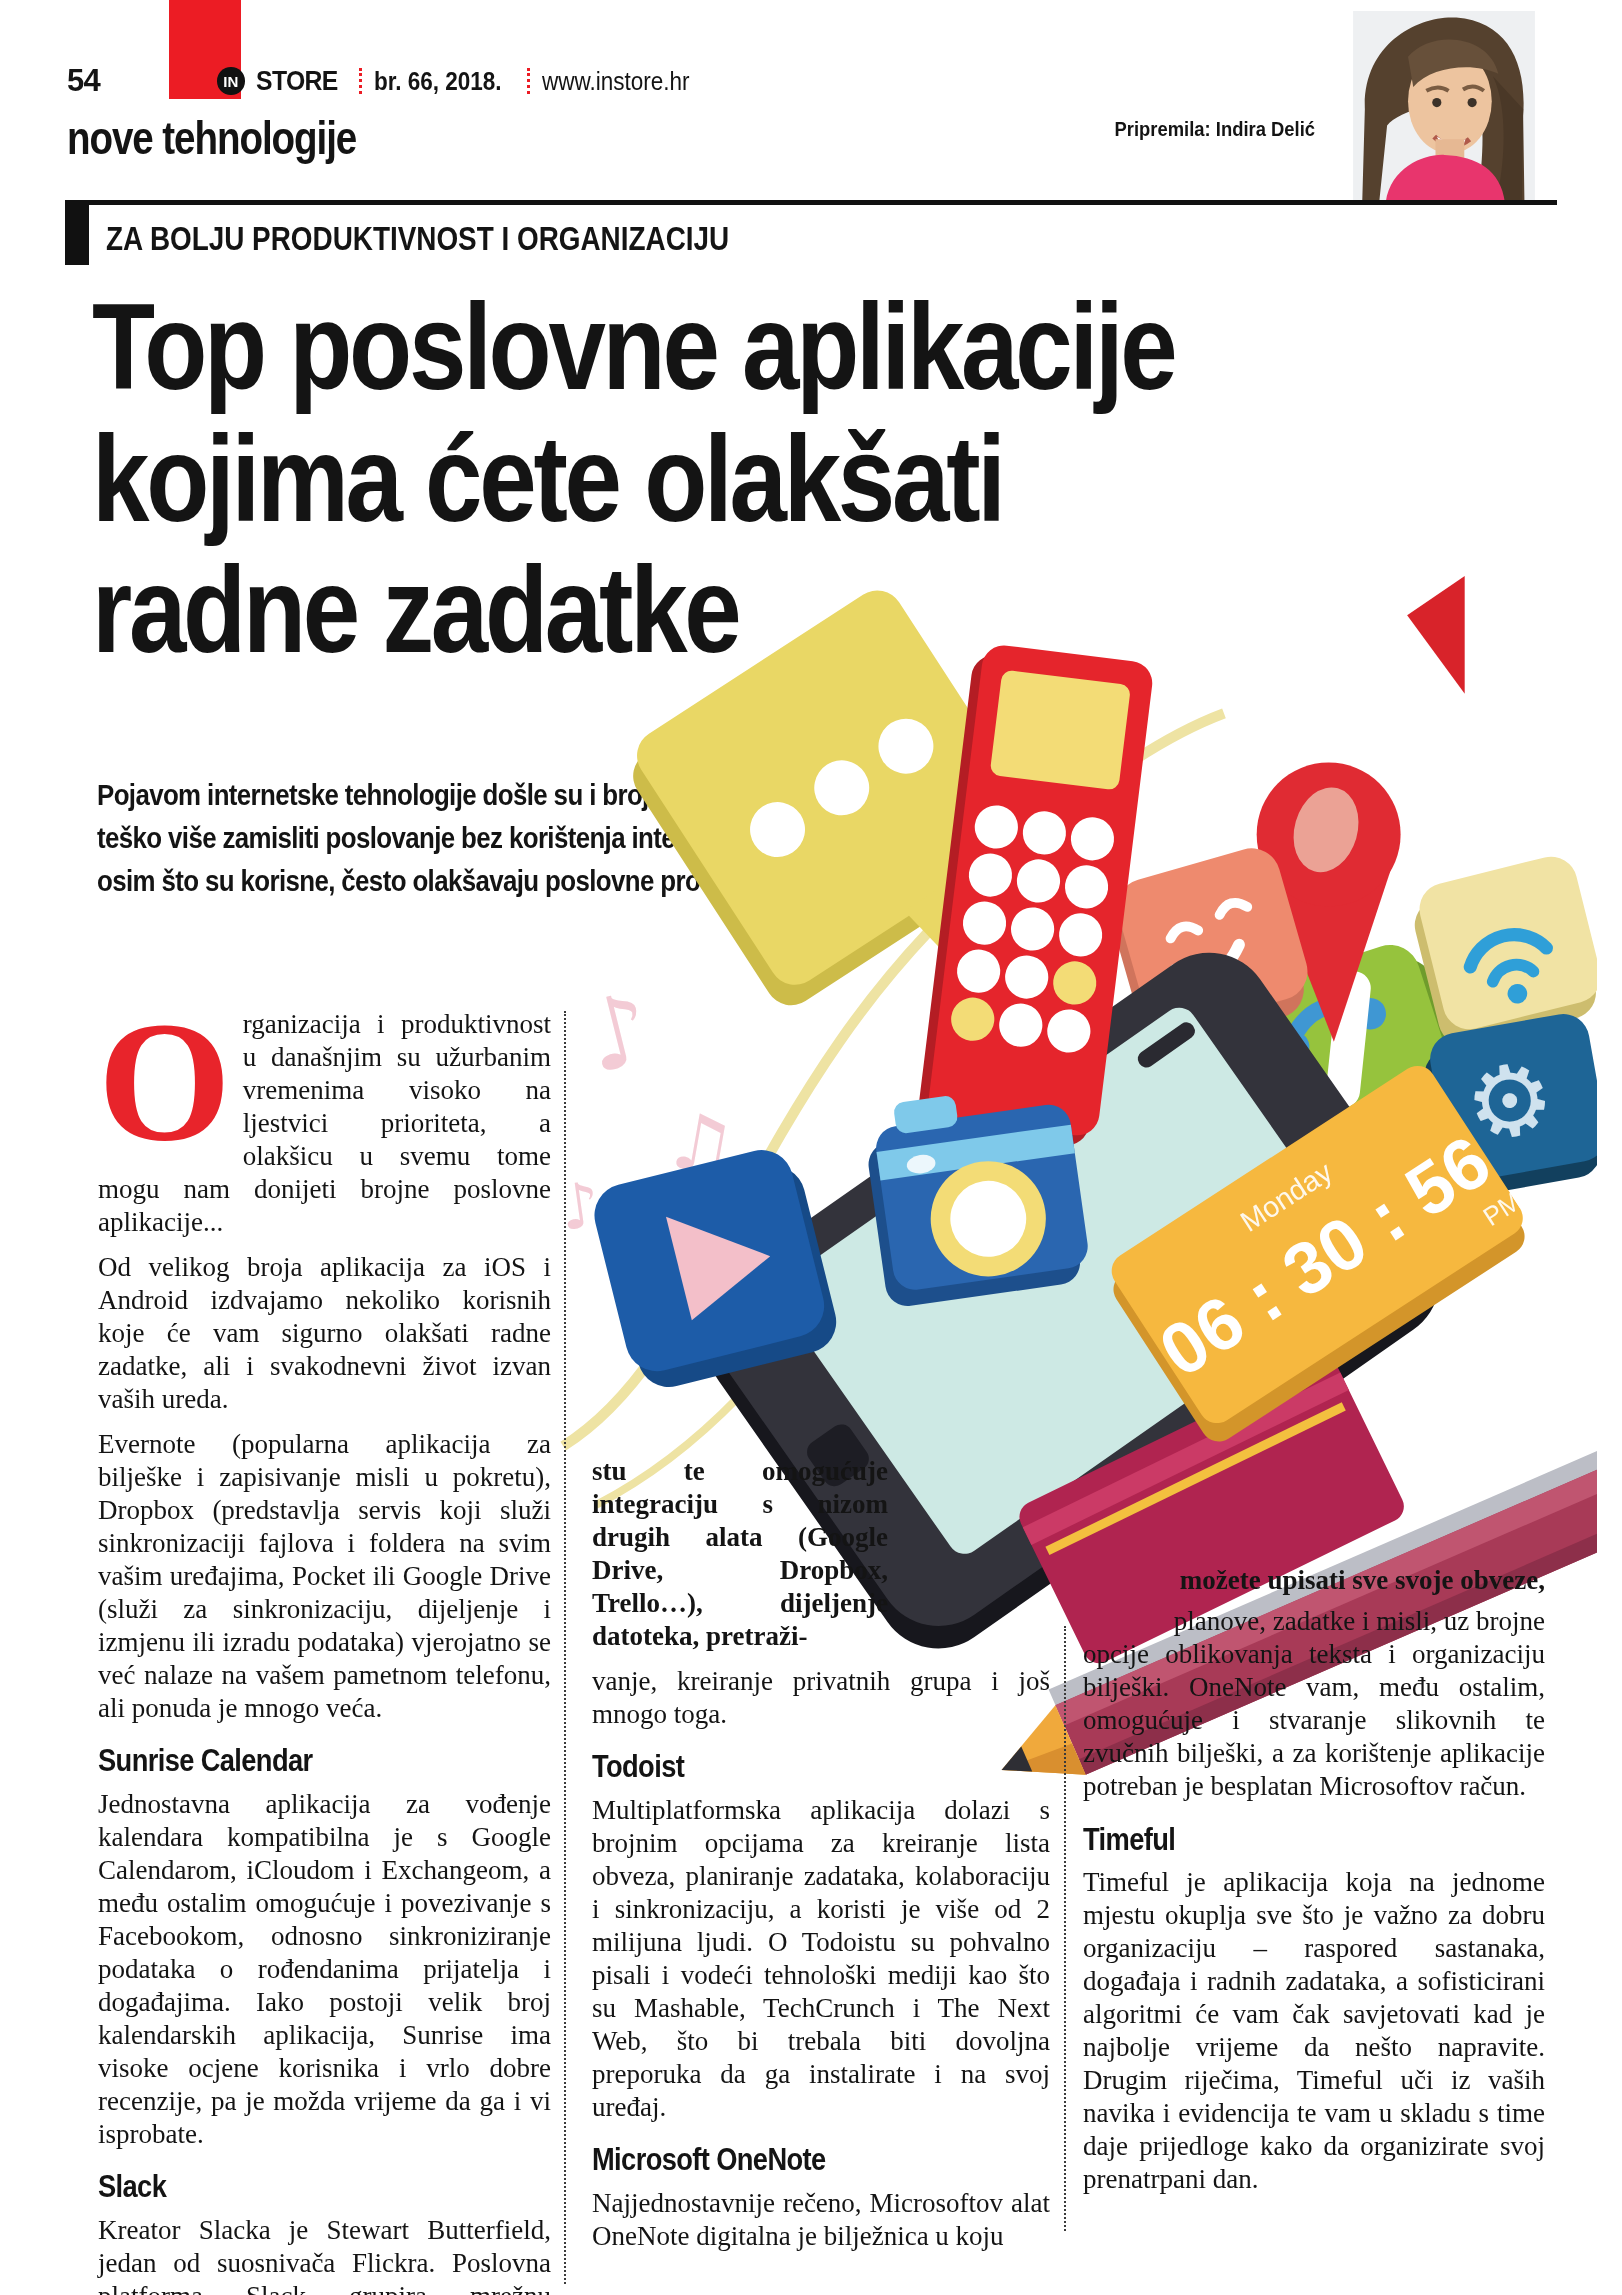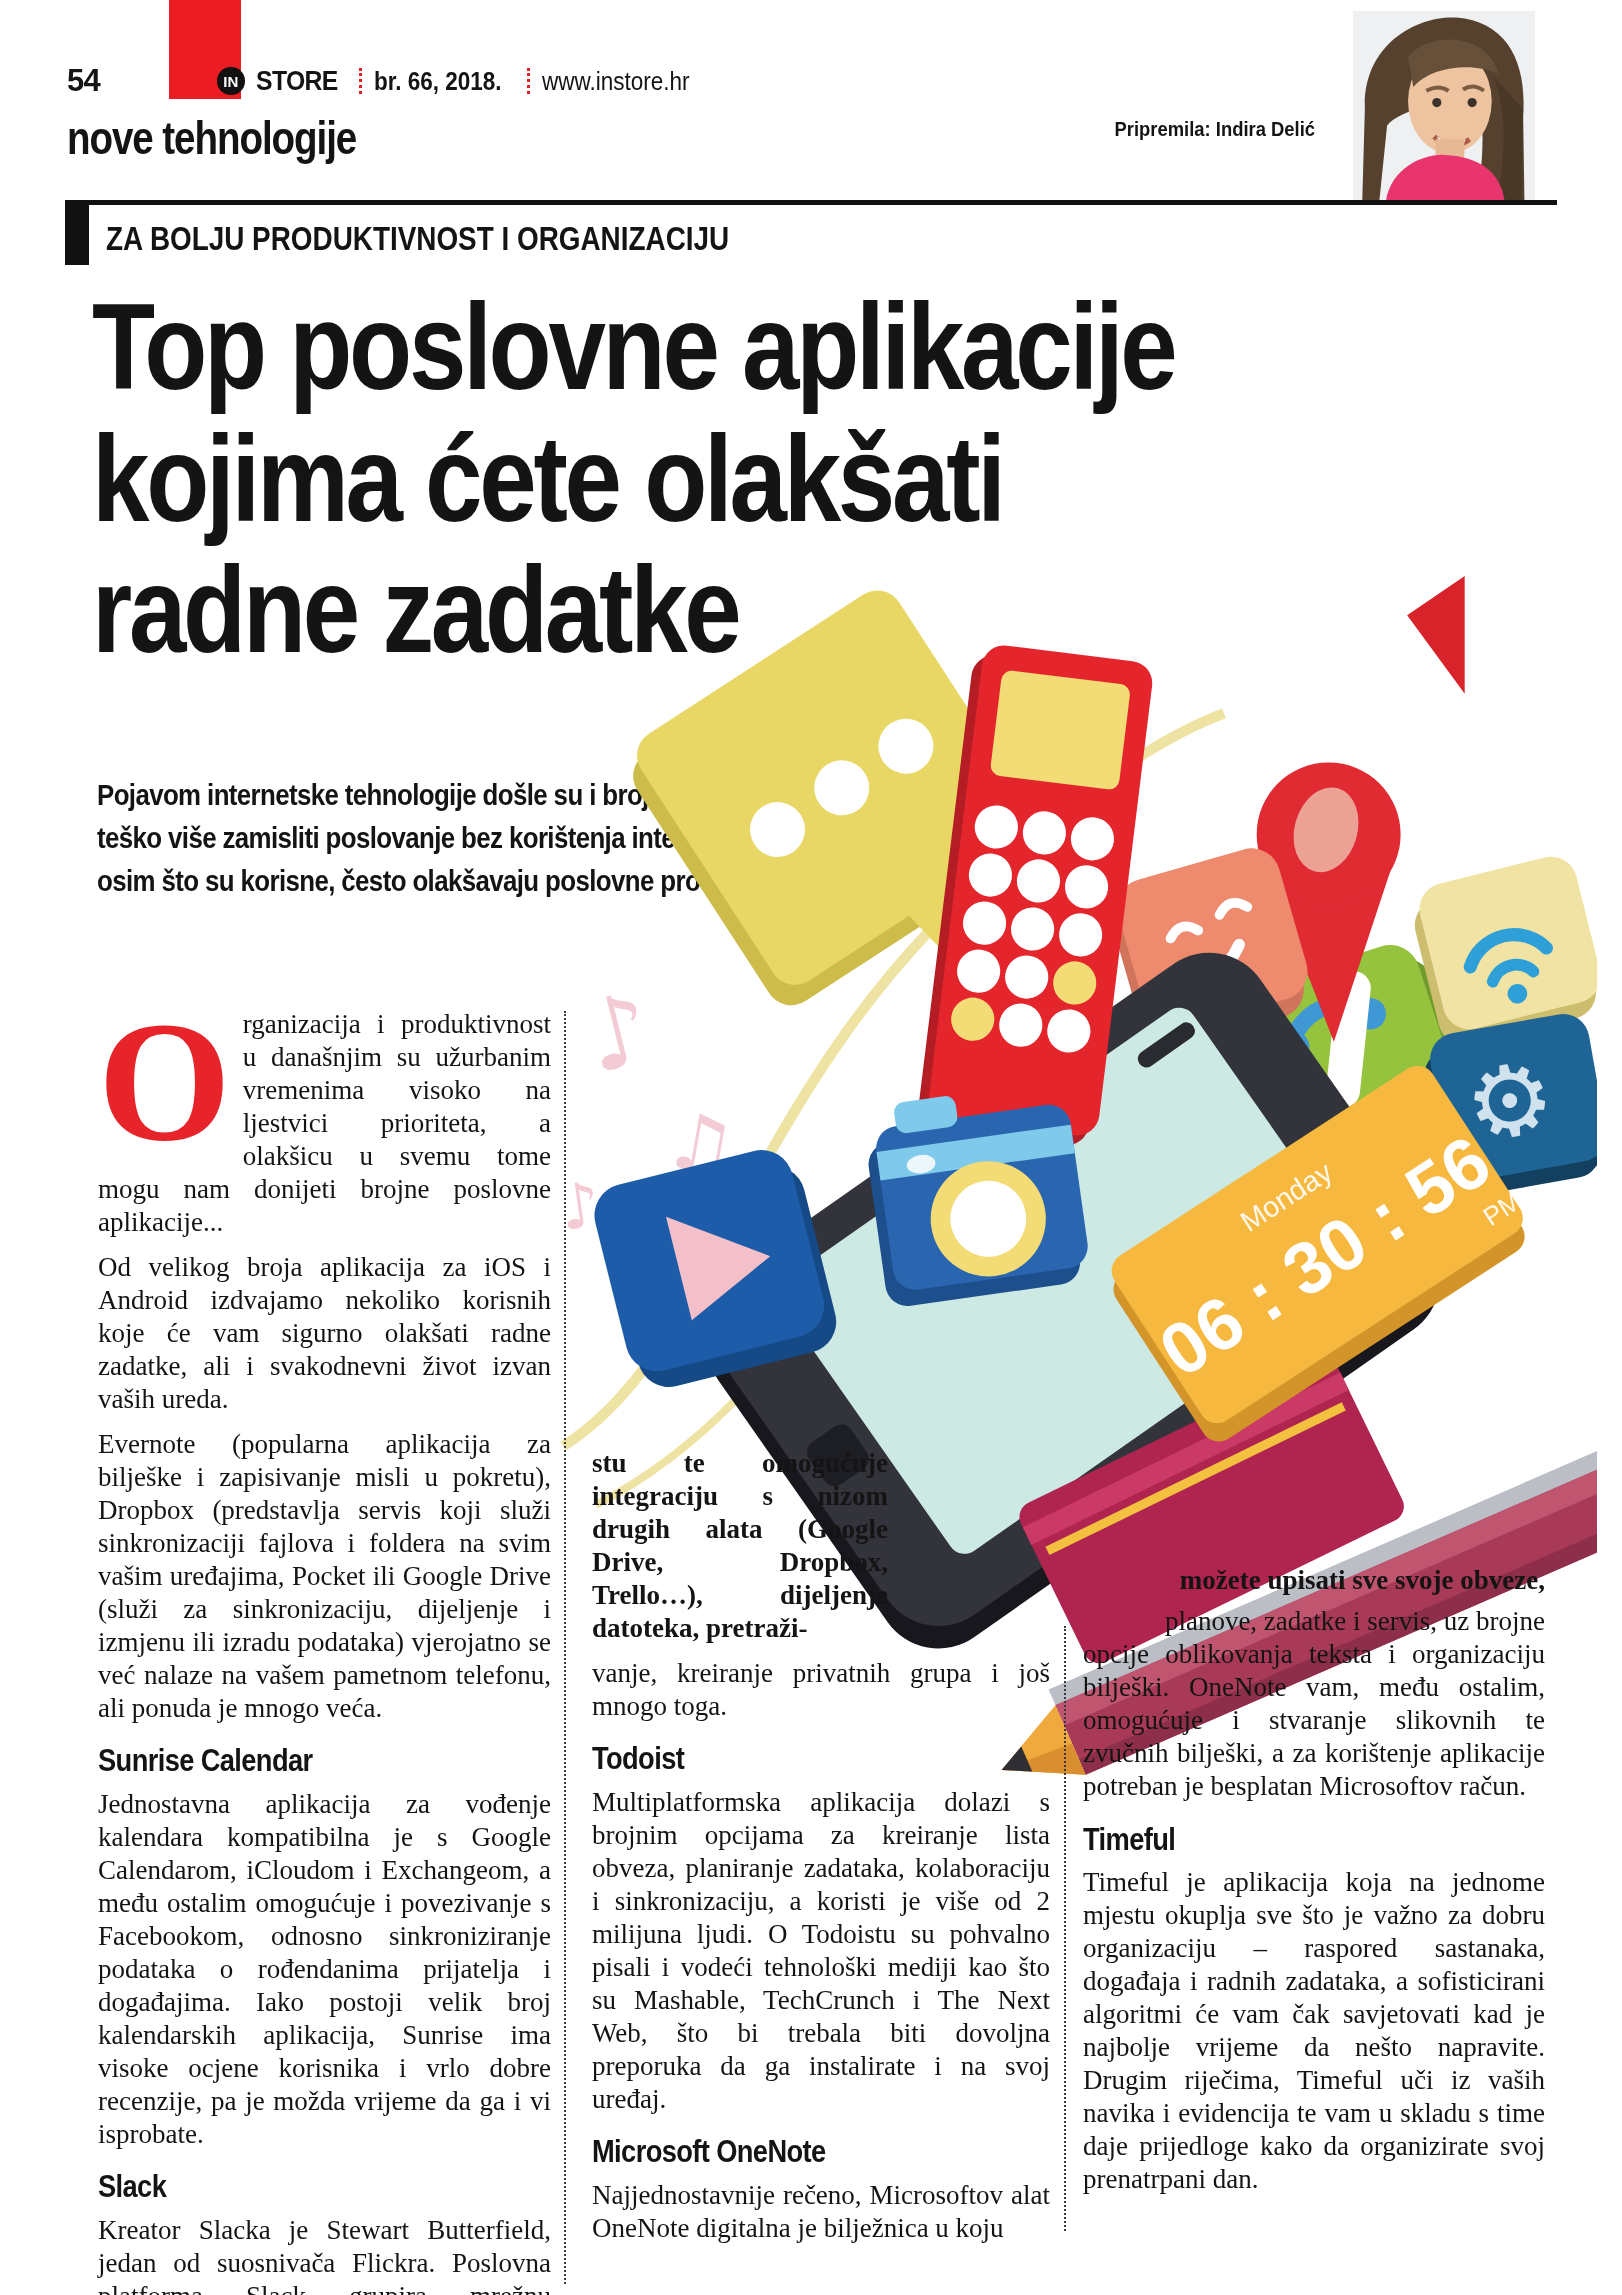--- a/index.html
+++ b/index.html
@@ -39,21 +39,21 @@
   .col1{left:98px;top:1008px;width:453px;}
   .col2{left:592px;top:1447px;width:458px;}
   .col3{left:1083px;top:1564px;width:462px;}
   .p{margin:0 0 11.8px 0;}
   .h3{font-family:"Liberation Sans",sans-serif;font-weight:bold;font-size:31px;line-height:33px;
       margin:19.6px 0 10.5px 0;text-align:left;letter-spacing:-0.7px;transform:scaleX(.88);transform-origin:left top;}
   .dropcap{float:left;font-family:"Liberation Serif",serif;font-weight:bold;font-size:171px;
            line-height:.76;color:#e8242b;margin:9.2px 11.8px 0 0;}
   .it{}
   .b{font-weight:bold;}
-  .narrow{width:296px;}
+  .narrow{width:296px;margin-top:8px;}
   .alignr{text-align:right;}
   .vsep{position:absolute;width:0;border-left:2.6px dotted #3a3a3a;}
   .vsep1{left:564px;top:1011px;height:1273px;}
   .vsep2{left:1064px;top:1626px;height:605px;}
   .illo{position:absolute;left:550px;top:576px;width:1047px;height:1243px;}
 </style>
 </head>
 <body>
 
 <div class="page">
@@ -250,20 +250,20 @@
     <p class="p b narrow">stu te omogućuje integraciju s nizom drugih alata (Google Drive, Dropbox, Trello…), dijeljenje datoteka, pretraži-</p>
     <p class="p">vanje, kreiranje privatnih grupa i još mnogo toga.</p>
     <h3 class="h3">Todoist</h3>
     <p class="p">Multiplatformska aplikacija dolazi s brojnim opcijama za kreiranje lista obveza, planiranje zadataka, kolaboraciju i sinkronizaciju, a koristi je više od 2 milijuna ljudi. O Todoistu su pohvalno pisali i vodeći tehnološki mediji kao što su Mashable, TechCrunch i The Next Web, što bi trebala biti dovoljna preporuka da ga instalirate i na svoj uređaj.</p>
     <h3 class="h3">Microsoft OneNote</h3>
     <p class="p">Najjednostavnije rečeno, Microsoftov alat OneNote digitalna je bilježnica u koju</p>
   </div>
 
   <div class="col col3">
     <p class="p b alignr" style="margin-bottom:8px;">možete upisati sve svoje obveze,</p>
-    <p class="p alignr" style="margin-bottom:0;">planove, zadatke i servis, uz brojne</p>
+    <p class="p alignr" style="margin-bottom:0;">planove, zadatke i misli, uz brojne</p>
     <p class="p">opcije oblikovanja teksta i organizaciju bilješki. OneNote vam, među ostalim, omogućuje i stvaranje slikovnih te zvučnih bilješki, a za korištenje aplikacije potreban je besplatan Microsoftov račun.</p>
     <h3 class="h3">Timeful</h3>
     <p class="p">Timeful je aplikacija koja na jednome mjestu okuplja sve što je važno za dobru organizaciju – raspored sastanaka, događaja i radnih zadataka, a sofisticirani algoritmi će vam čak savjetovati kad je najbolje vrijeme da nešto napravite. Drugim riječima, Timeful uči iz vaših navika i evidencija te vam u skladu s time daje prijedloge kako da organizirate svoj prenatrpani dan.</p>
   </div>
 
 </div>
 
 
 </body></html>

